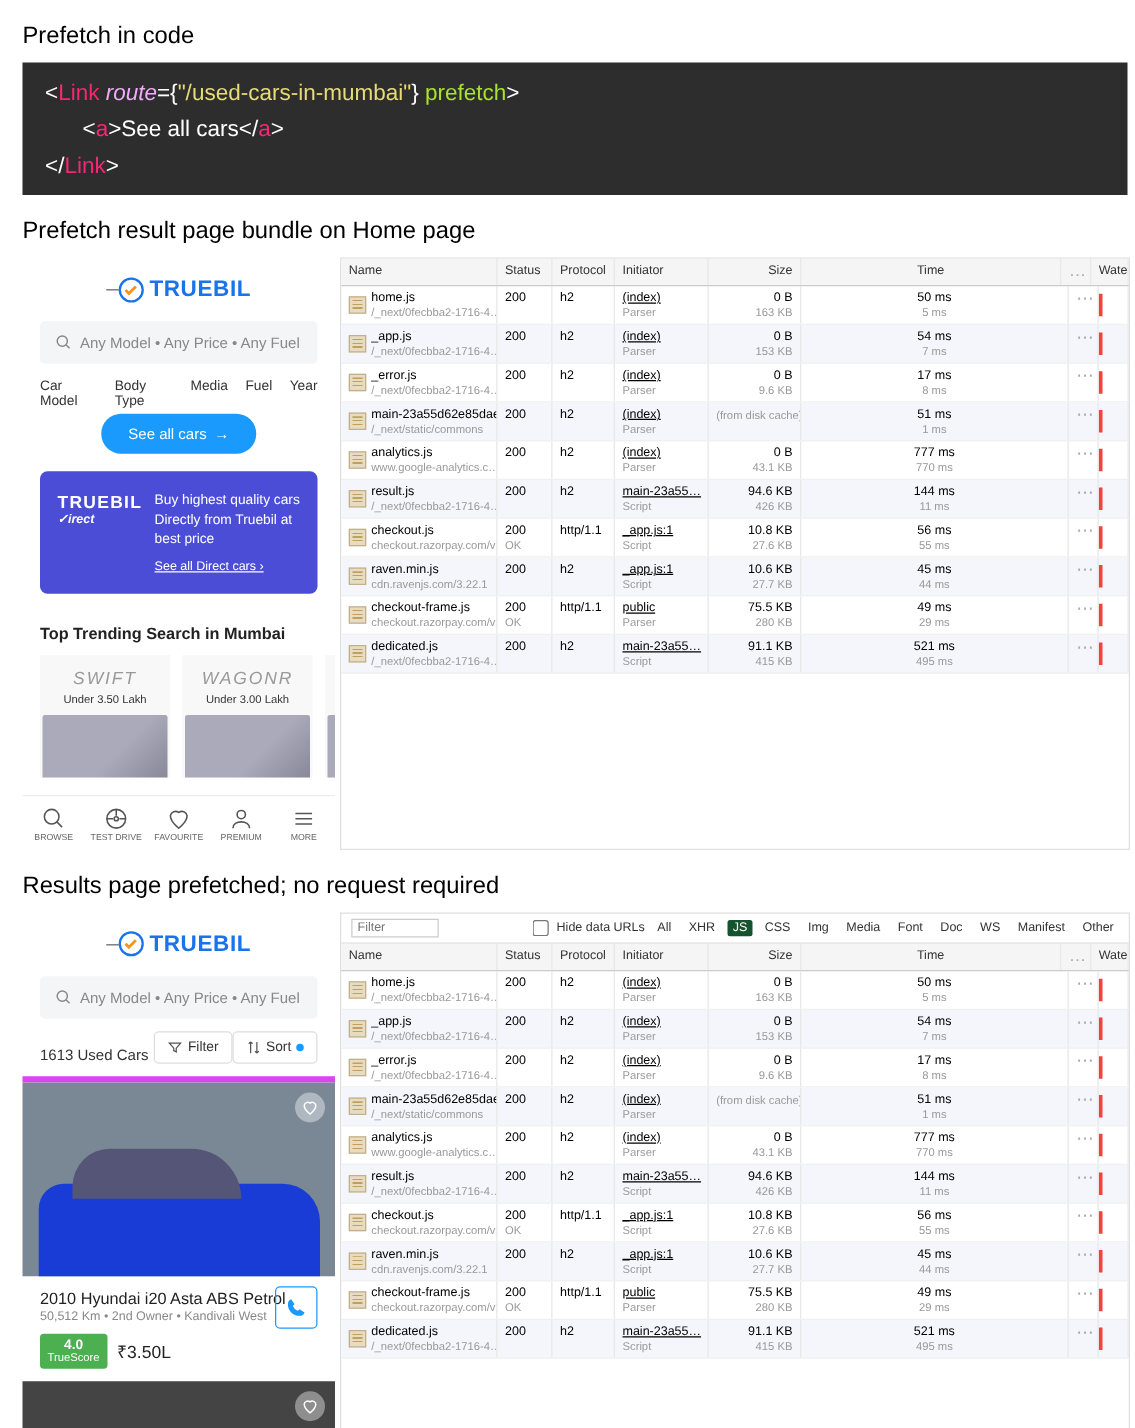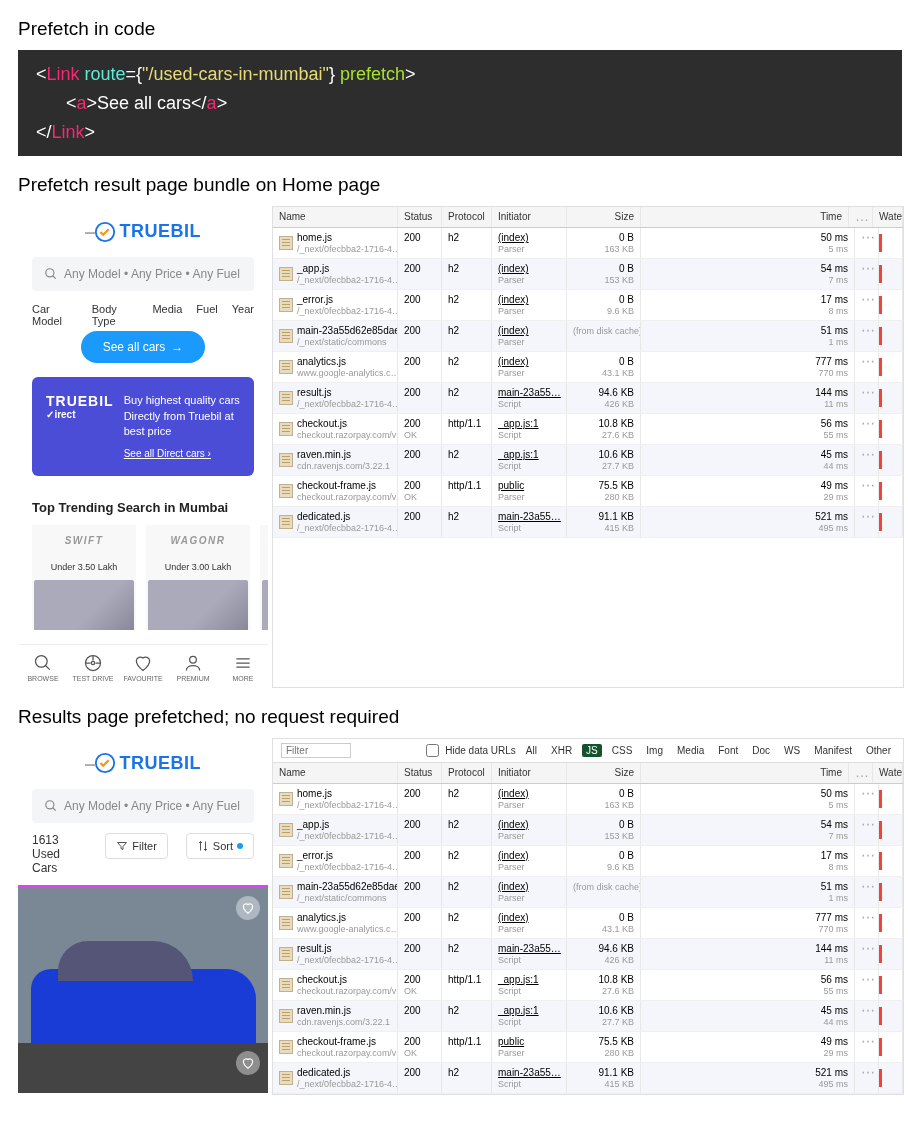--- a/index.html
+++ b/index.html
@@ -4,54 +4,54 @@
 <style>
 * { margin: 0; padding: 0; box-sizing: border-box; font-family: -apple-system, BlinkMacSystemFont, "Segoe UI", Helvetica, Arial, sans-serif; }
 body { background: #fff; color: #000; font-size: 14px; width: 908px; }
 .section-title { font-size: 19px; font-weight: 400; margin: 18px 0 10px 18px; }
 
 
 .code-block { background: #2d2d2d; color: #ccc; font-family: Menlo, Monaco, Consolas, monospace; font-size: 18px; padding: 10px 18px; line-height: 1.6; margin: 0 6px 0 18px; }
 .code-block .indent { padding-left: 30px; }
 .c-white { color: #fff; }
 .c-pink { color: #f92672; }
-.c-blue { color: #5eead4; }
+.c-blue { color: #f0abfc; font-style: italic; }
 .c-yellow { color: #e6db74; }
 .c-green { color: #a6e22e; }
 
 
 .split { display: flex; gap: 0; padding: 0 4px 0 18px; margin-top: 5px; }
 .phone { width: 250px; flex: 0 0 250px; background: #fff; border: 0; }
 .devtools { flex: 1; background: #fff; font-size: 11px; border: 1px solid #e0e0e0; margin-left: 4px; }
 
 
 .logo { display: flex; align-items: center; justify-content: center; padding: 14px 0; font-weight: 700; font-size: 18px; color: #1a73e8; letter-spacing: 0.5px; }
 .logo svg { width: 22px; height: 22px; margin-right: 4px; }
 .searchbar { background: #f4f5f7; margin: 0 14px; border-radius: 4px; padding: 10px 12px; display: flex; align-items: flex-start; color: #888; font-size: 12px; }
 .searchbar svg { width: 14px; height: 14px; margin-right: 6px; stroke: #888; fill: none; stroke-width: 2; }
 .subnav { display: flex; gap: 14px; padding: 12px 14px 4px; font-size: 11px; color: #333; }
 .see-all { background: #199afc; color: #fff; margin: 0 auto; padding: 9px 22px; border-radius: 22px; font-size: 12px; font-weight: 500; display: flex; align-items: center; justify-content: center; width: fit-content; }
 .see-all::after { content: '→'; margin-left: 6px; }
 .direct-card { background: #4b4dd6; color: #fff; margin: 14px; padding: 16px 14px; border-radius: 6px; }
 .direct-logo { font-weight: 800; font-size: 14px; letter-spacing: 1px; display: inline-block; }
-.direct-logo small { display: block; font-size: 10px; letter-spacing: 0; }
+.direct-logo small { display: block; font-style: italic; font-size: 10px; letter-spacing: 0; }
 .direct-copy { font-size: 11px; margin-top: 0; line-height: 1.4; }
 .direct-cta { font-size: 10px; margin-top: 8px; text-decoration: underline; display: inline-block; }
 .direct-flex { display: flex; gap: 10px; }
 .trending-title { font-size: 13px; font-weight: 700; padding: 10px 14px 6px; color: #222; }
 .trend-row { display: flex; gap: 10px; padding: 4px 0 4px 14px; overflow: hidden; }
 .trend-card { flex: 0 0 104px; background: #f8f8f8; padding: 10px 2px 0; text-align: center; }
-.trend-card .model { font-weight: 700; letter-spacing: 1.5px; font-size: 10px; color: #999; font-style: italic; }
-.trend-card .price { font-size: 9px; color: #333; margin-top: 16px; }
+.trend-card .model { font-weight: 400; letter-spacing: 1.5px; font-size: 14px; color: #999; font-style: italic; }
+.trend-card .price { font-size: 9px; color: #333; margin-top: 4px; }
 .trend-card .car { width: 100%; height: 50px; margin-top: 8px; background: linear-gradient(135deg,#aab 60%,#889 100%); border-radius: 2px 2px 0 0; position: relative; }
 .tabbar { display: flex; border-top: 1px solid #eee; margin-top: 10px; }
 .tabitem { flex: 1; text-align: center; padding: 8px 0 6px; font-size: 7px; color: #666; }
 .tabitem svg { width: 20px; height: 20px; display: block; margin: 0 auto 2px; stroke: #555; fill: none; stroke-width: 1.5; }
 
-.results-header { display: flex; align-items: flex-start; gap: 18px; padding: 10px 14px; border-bottom: 3px solid #d946ef; }
+.results-header { display: flex; align-items: flex-end; gap: 0; padding: 10px 14px; border-bottom: 5px solid #d946ef; }
 .results-header .count { flex: 1; font-size: 12px; color: #333; }
 .pill { border: 1px solid #ddd; border-radius: 4px; padding: 6px 10px; font-size: 11px; display: flex; align-items: center; gap: 4px; color: #333; }
 .pill .dot { width: 6px; height: 6px; background: #199afc; border-radius: 50%; }
 .car-listing { position: relative; }
 .car-photo { width: 100%; height: 155px; display: flex; align-items: flex-end; justify-content: center; background: #7a8896; position: relative; overflow: hidden; }
 .car-photo.blue .body { background: #1a3cd6; }
 .car-photo .body { width: 90%; height: 80px; background: #222; border-radius: 20px 30px 4px 4px; position: relative; margin-bottom: -6px; }
 .car-photo .windshield { position: absolute; top: -28px; left: 12%; width: 60%; height: 40px; background: #557; border-radius: 30px 40px 0 0; }
 .heart { position: absolute; top: 8px; right: 8px; width: 24px; height: 24px; background: rgba(255,255,255,.4); border-radius: 50%; display: flex; align-items: center; justify-content: center; }
 .heart svg { width: 14px; height: 14px; stroke: #fff; fill: none; stroke-width: 2; }
@@ -71,21 +71,21 @@
 .dt-filterbar .chip { padding: 1px 4px; border-radius: 2px; }
 .dt-filterbar .chip.active { background: #14532d; color: #fff; }
 .dt-head, .dt-row { display: flex; font-size: 10px; align-items: stretch; }
 .dt-head { background: #f5f5f5; border-bottom: 1px solid #ccc; color: #333; }
 .dt-head > div, .dt-row > div { padding: 4px 6px; border-right: 1px solid #e8e8e8; overflow: hidden; white-space: nowrap; }
 .col-name { width: 125px; flex: 0 0 125px; }
 .col-status { width: 44px; flex: 0 0 44px; }
 .col-proto { width: 50px; flex: 0 0 50px; }
 .col-init { width: 75px; flex: 0 0 75px; }
 .col-size { width: 74px; flex: 0 0 74px; text-align: right; }
-.col-time { flex: 1; text-align: right; }
+.col-time { flex: 1; text-align: center; }
 .col-wf { width: 24px; flex: 0 0 24px; position: relative; }
 .col-wf-head { width: 30px; flex: 0 0 30px; overflow: visible; }
 .dt-row { border-bottom: 1px solid #f0f0f0; }
 .dt-row.odd { background: #f5f6fb; }
 .dt-row .dual .top { color: #000; }
 .dt-row .dual .bot { color: #999; font-size: 9px; margin-top: 1px; }
 .dt-row .col-name { display: flex; gap: 4px; align-items: center; }
 .js-ico { width: 14px; height: 14px; background: #e8dcc0; border: 1px solid #c0b090; flex: 0 0 14px; position: relative; }
 .js-ico::after { content: ""; position: absolute; top: 2px; left: 2px; right: 2px; bottom: 2px; background: repeating-linear-gradient(#bfa060 0 1px, transparent 1px 3px); }
 .link { color: #1155cc; text-decoration: underline; }
@@ -627,20 +627,33 @@
       <div class="car-photo blue">
         <div class="body">
             <div class="windshield"></div>
           </div>
         <div class="heart">
             <svg viewBox="0 0 24 24">
               <path d="M12 21s-8-6-8-12a5 5 0 0 1 8-3 5 5 0 0 1 8 3c0 6-8 12-8 12z"></path>
             </svg>
           </div>
       </div>
+      <div class="listing-body">
+        <div class="listing-title">2010 Hyundai i20 Asta ABS Petrol</div>
+        <div class="listing-sub">50,512 Km • 2nd Owner • Kandivali West</div>
+        <div class="listing-meta">
+          <div class="truescore"><b>4.0</b><span>TrueScore</span></div>
+          <div class="listing-price">₹3.50L</div>
+        </div>
+        <div class="call-btn">
+            <svg viewBox="0 0 24 24">
+              <path d="M6 2l4 6-2 2c1 3 3 5 6 6l2-2 6 4c-1 3-3 4-6 4C8 22 2 16 2 8c0-3 1-5 4-6z"></path>
+            </svg>
+          </div>
+      </div>
     </div>
     <div class="car-listing">
       <div class="car-photo" style="height:50px;background:#444">
         <div class="heart">
             <svg viewBox="0 0 24 24">
               <path d="M12 21s-8-6-8-12a5 5 0 0 1 8-3 5 5 0 0 1 8 3c0 6-8 12-8 12z"></path>
             </svg>
           </div>
       </div>
     </div>

